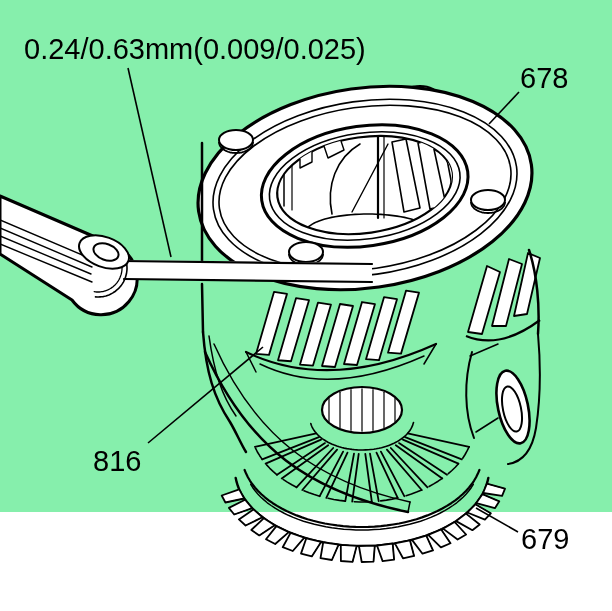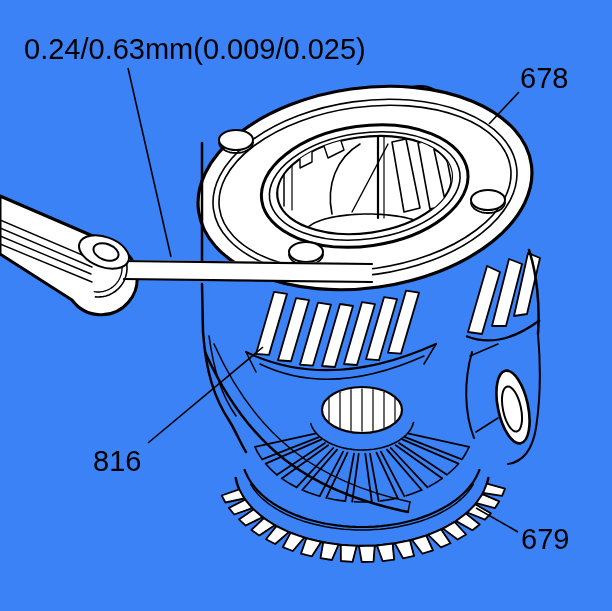--- a/index.html
+++ b/index.html
@@ -1,16 +1,16 @@
 <!DOCTYPE html>
 <html><head>
 <meta charset="utf-8">
 <style>
   html,body{margin:0;padding:0;background:#fff;width:612px;height:611px;overflow:hidden}
-  .stage{position:relative;width:612px;height:611px;background:#3b82f6}
+  .stage{position:relative;width:612px;height:512px;background:#86efac}
   svg{display:block}
   text{font-family:"Liberation Sans","DejaVu Sans",sans-serif;font-size:29px;fill:#000}
 </style>
 </head>
 <body>
 
 <div class="stage">
 <svg width="612" height="611" viewBox="0 0 612 611">
 
   <defs>

